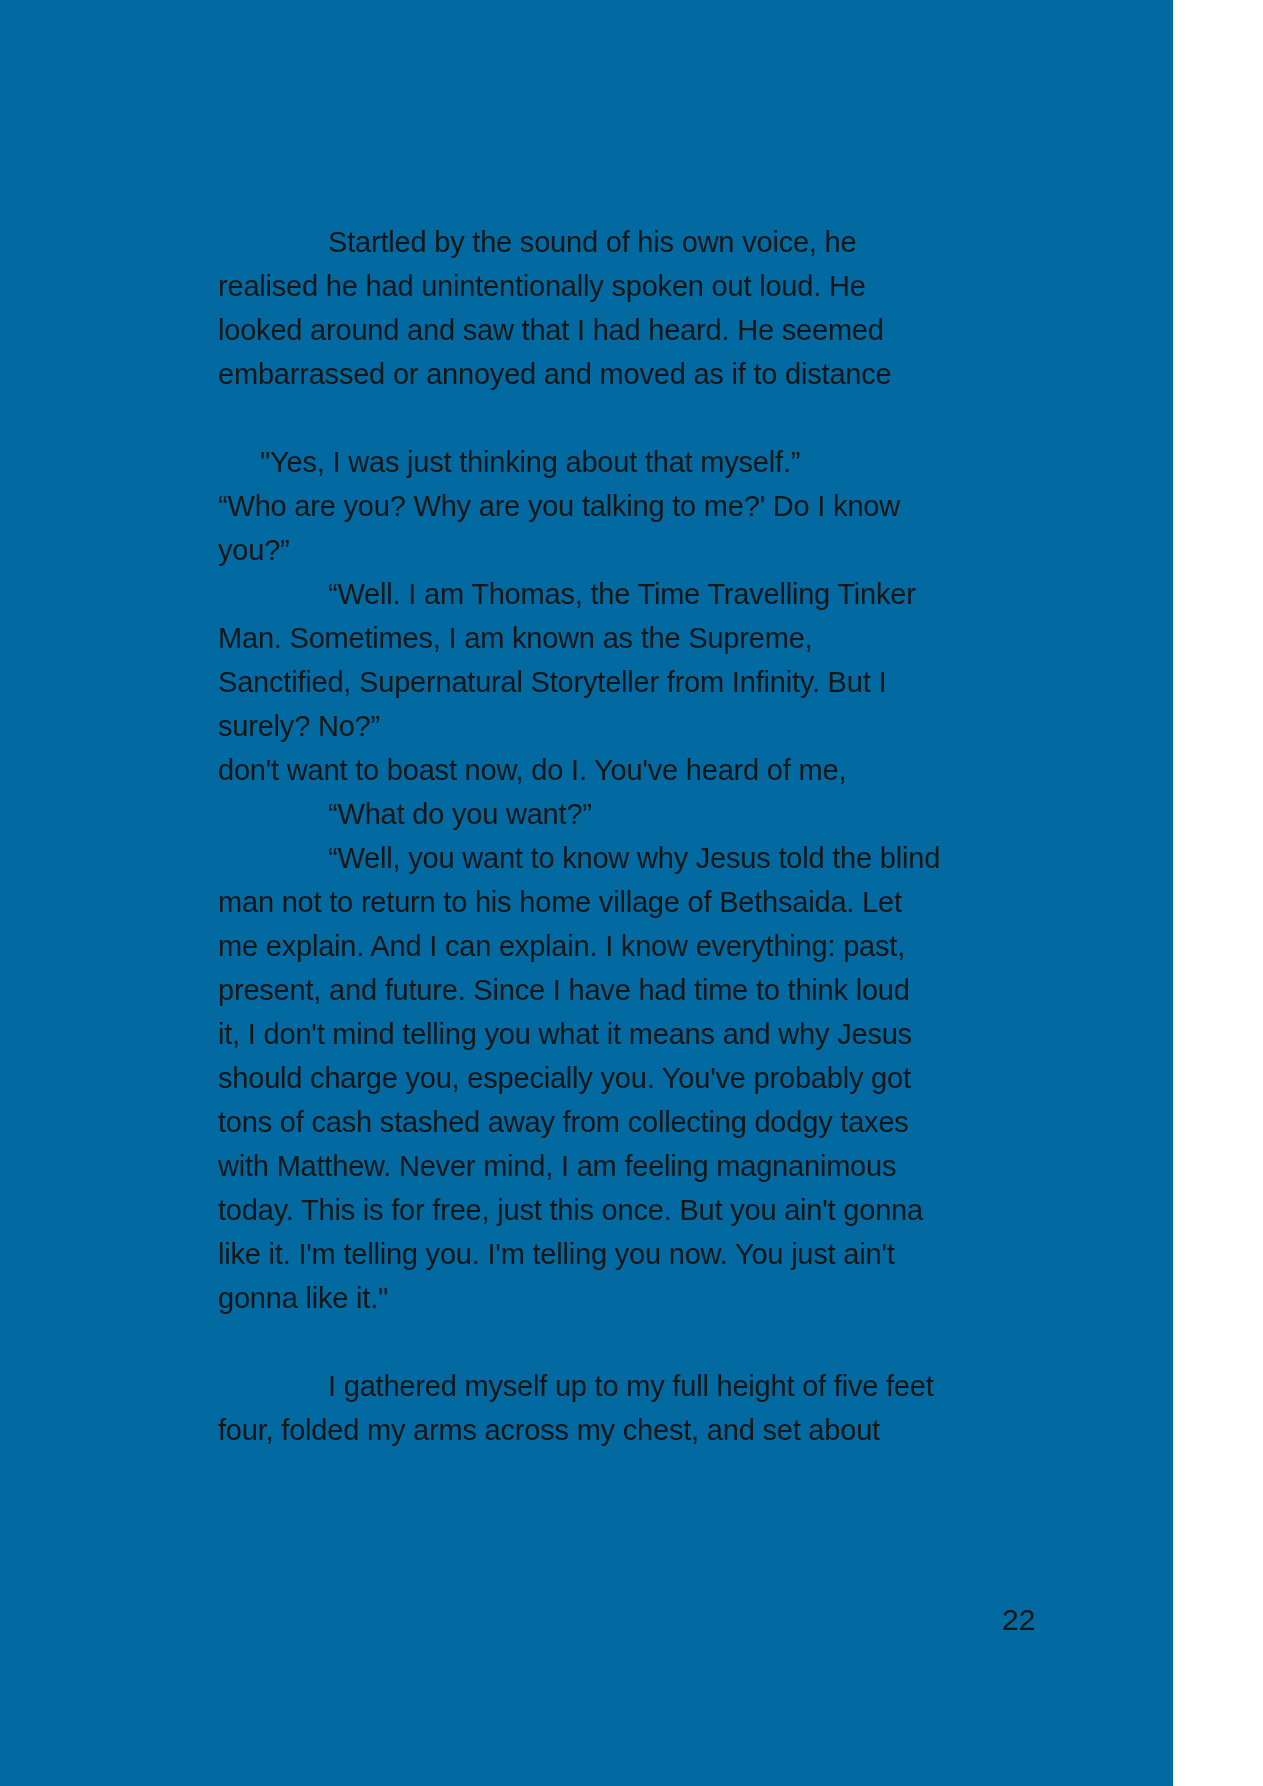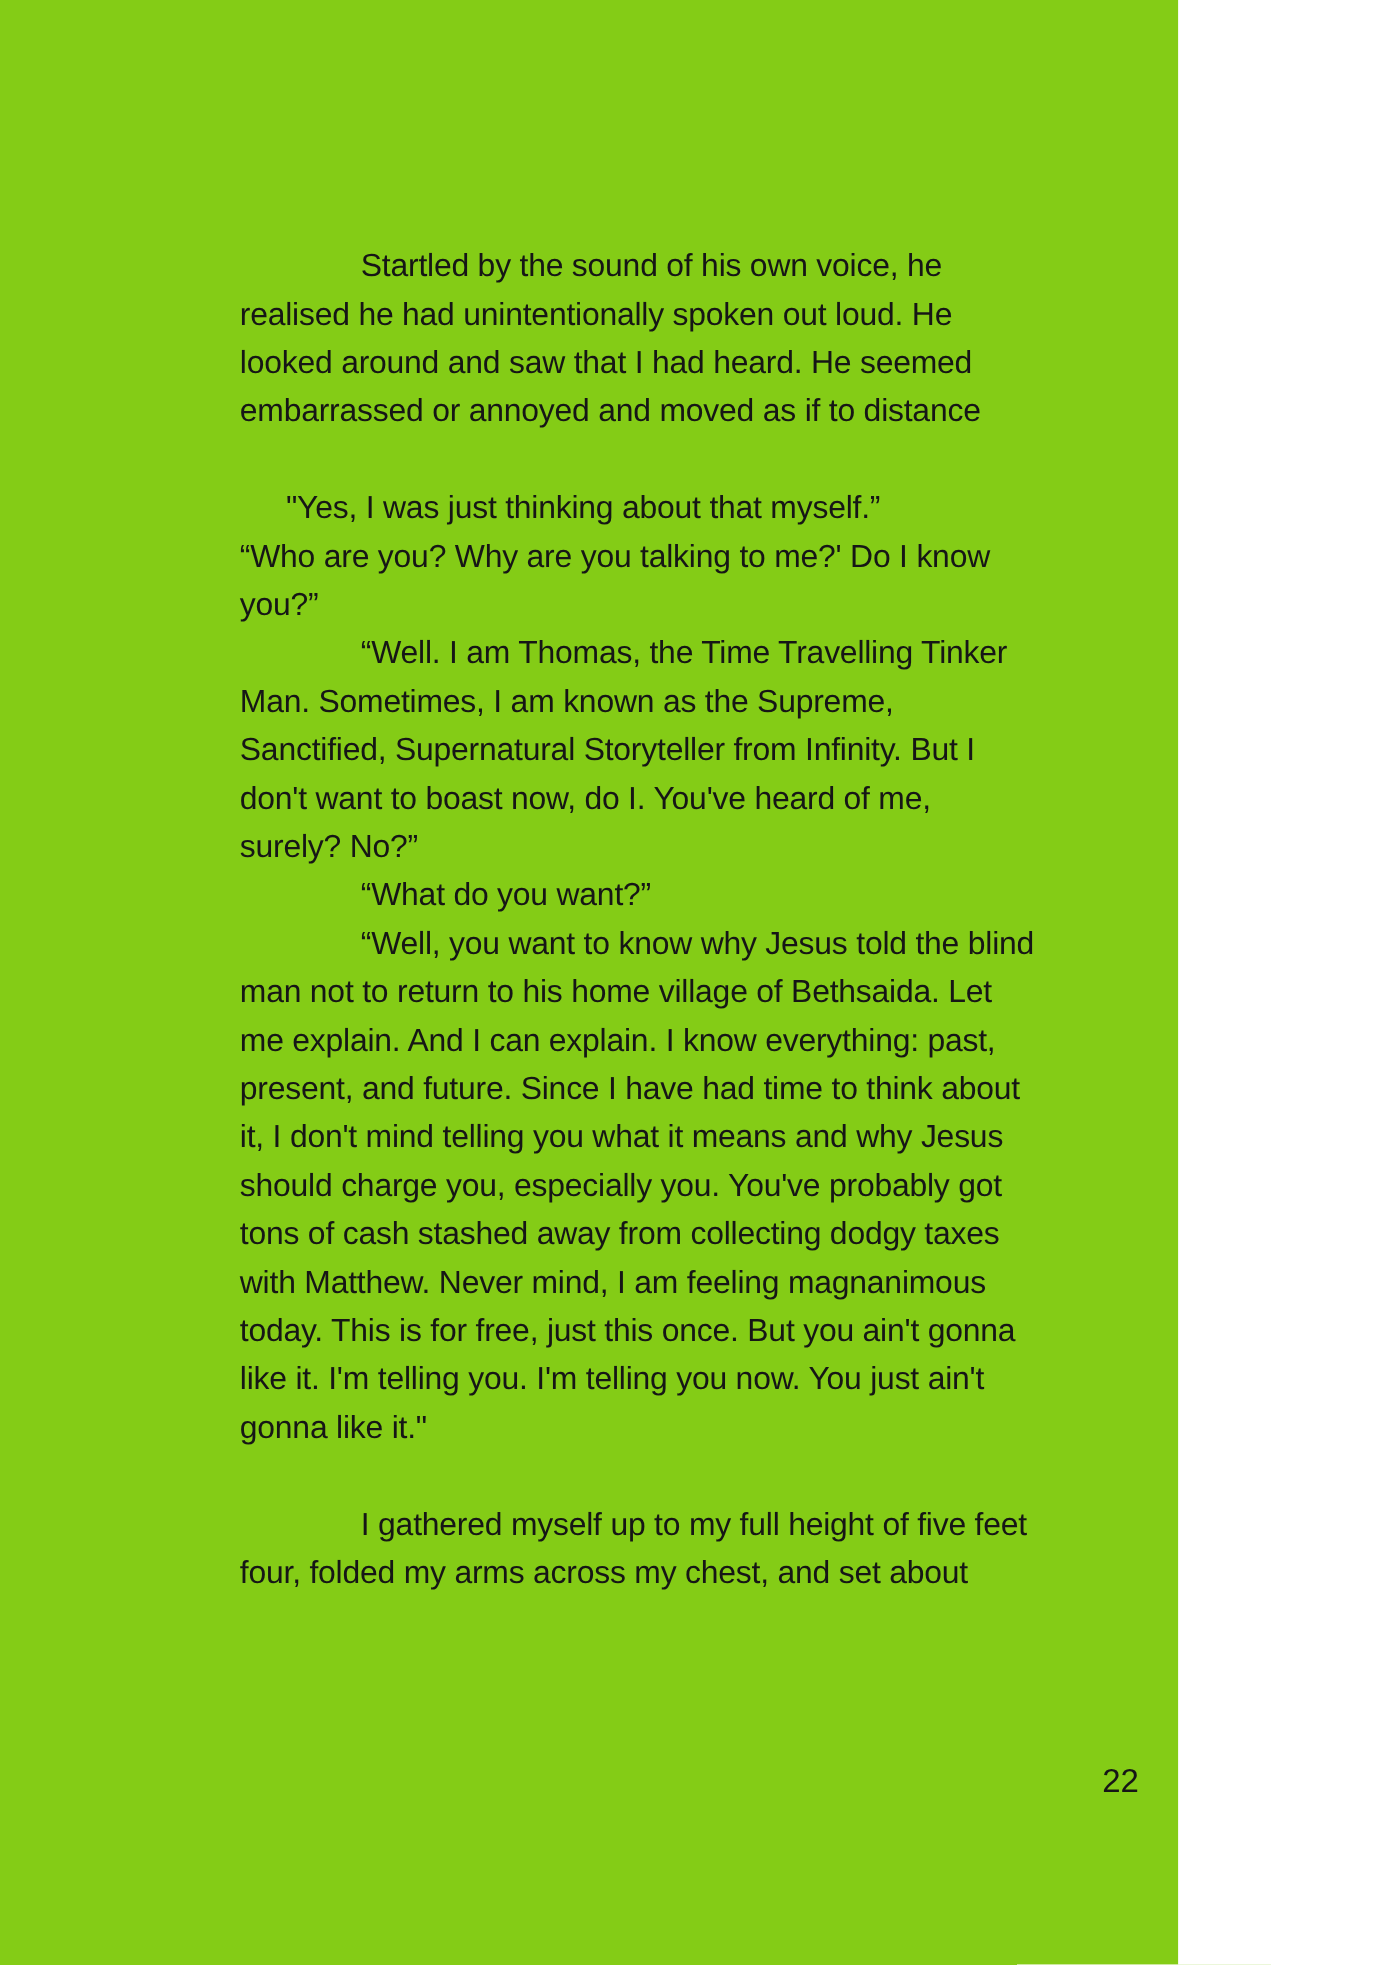--- a/index.html
+++ b/index.html
@@ -2,23 +2,23 @@
 <html><head>
 <meta charset="utf-8">
 <style>
   html, body {
     margin: 0;
     padding: 0;
     background: #ffffff;
   }
   .page {
     position: relative;
-    width: 1071px;
+    width: 1173px;
     height: 1786px;
-    background: #84cc16;
+    background: #0369a1;
     overflow: hidden;
     font-family: "Liberation Sans", sans-serif;
   }
   .page-text {
     position: absolute;
     left: 218px;
     top: 220px;
     width: 860px;
     font-size: 29px;
     line-height: 44px;
@@ -49,27 +49,27 @@
       <div class="line">realised he had unintentionally spoken out loud. He</div>
       <div class="line">looked around and saw that I had heard. He seemed</div>
       <div class="line">embarrassed or annoyed and moved as if to distance</div>
       <div class="line"> </div>
       <div class="line indent-half">"Yes, I was just thinking about that myself.”</div>
       <div class="line">“Who are you? Why are you talking to me?' Do I know</div>
       <div class="line">you?”</div>
       <div class="line indent-tab">“Well. I am Thomas, the Time Travelling Tinker</div>
       <div class="line">Man. Sometimes, I am known as the Supreme,</div>
       <div class="line">Sanctified, Supernatural Storyteller from Infinity. But I</div>
+      <div class="line">surely? No?”</div>
       <div class="line">don't want to boast now, do I. You've heard of me,</div>
-      <div class="line">surely? No?”</div>
       <div class="line indent-tab">“What do you want?”</div>
       <div class="line indent-tab">“Well, you want to know why Jesus told the blind</div>
       <div class="line">man not to return to his home village of Bethsaida. Let</div>
       <div class="line">me explain. And I can explain. I know everything: past,</div>
-      <div class="line">present, and future. Since I have had time to think about</div>
+      <div class="line">present, and future. Since I have had time to think loud</div>
       <div class="line">it, I don't mind telling you what it means and why Jesus</div>
       <div class="line">should charge you, especially you. You've probably got</div>
       <div class="line">tons of cash stashed away from collecting dodgy taxes</div>
       <div class="line">with Matthew. Never mind, I am feeling magnanimous</div>
       <div class="line">today. This is for free, just this once. But you ain't gonna</div>
       <div class="line">like it. I'm telling you. I'm telling you now. You just ain't</div>
       <div class="line">gonna like it."</div>
       <div class="line"> </div>
       <div class="line indent-tab">I gathered myself up to my full height of five feet</div>
       <div class="line">four, folded my arms across my chest, and set about</div>

